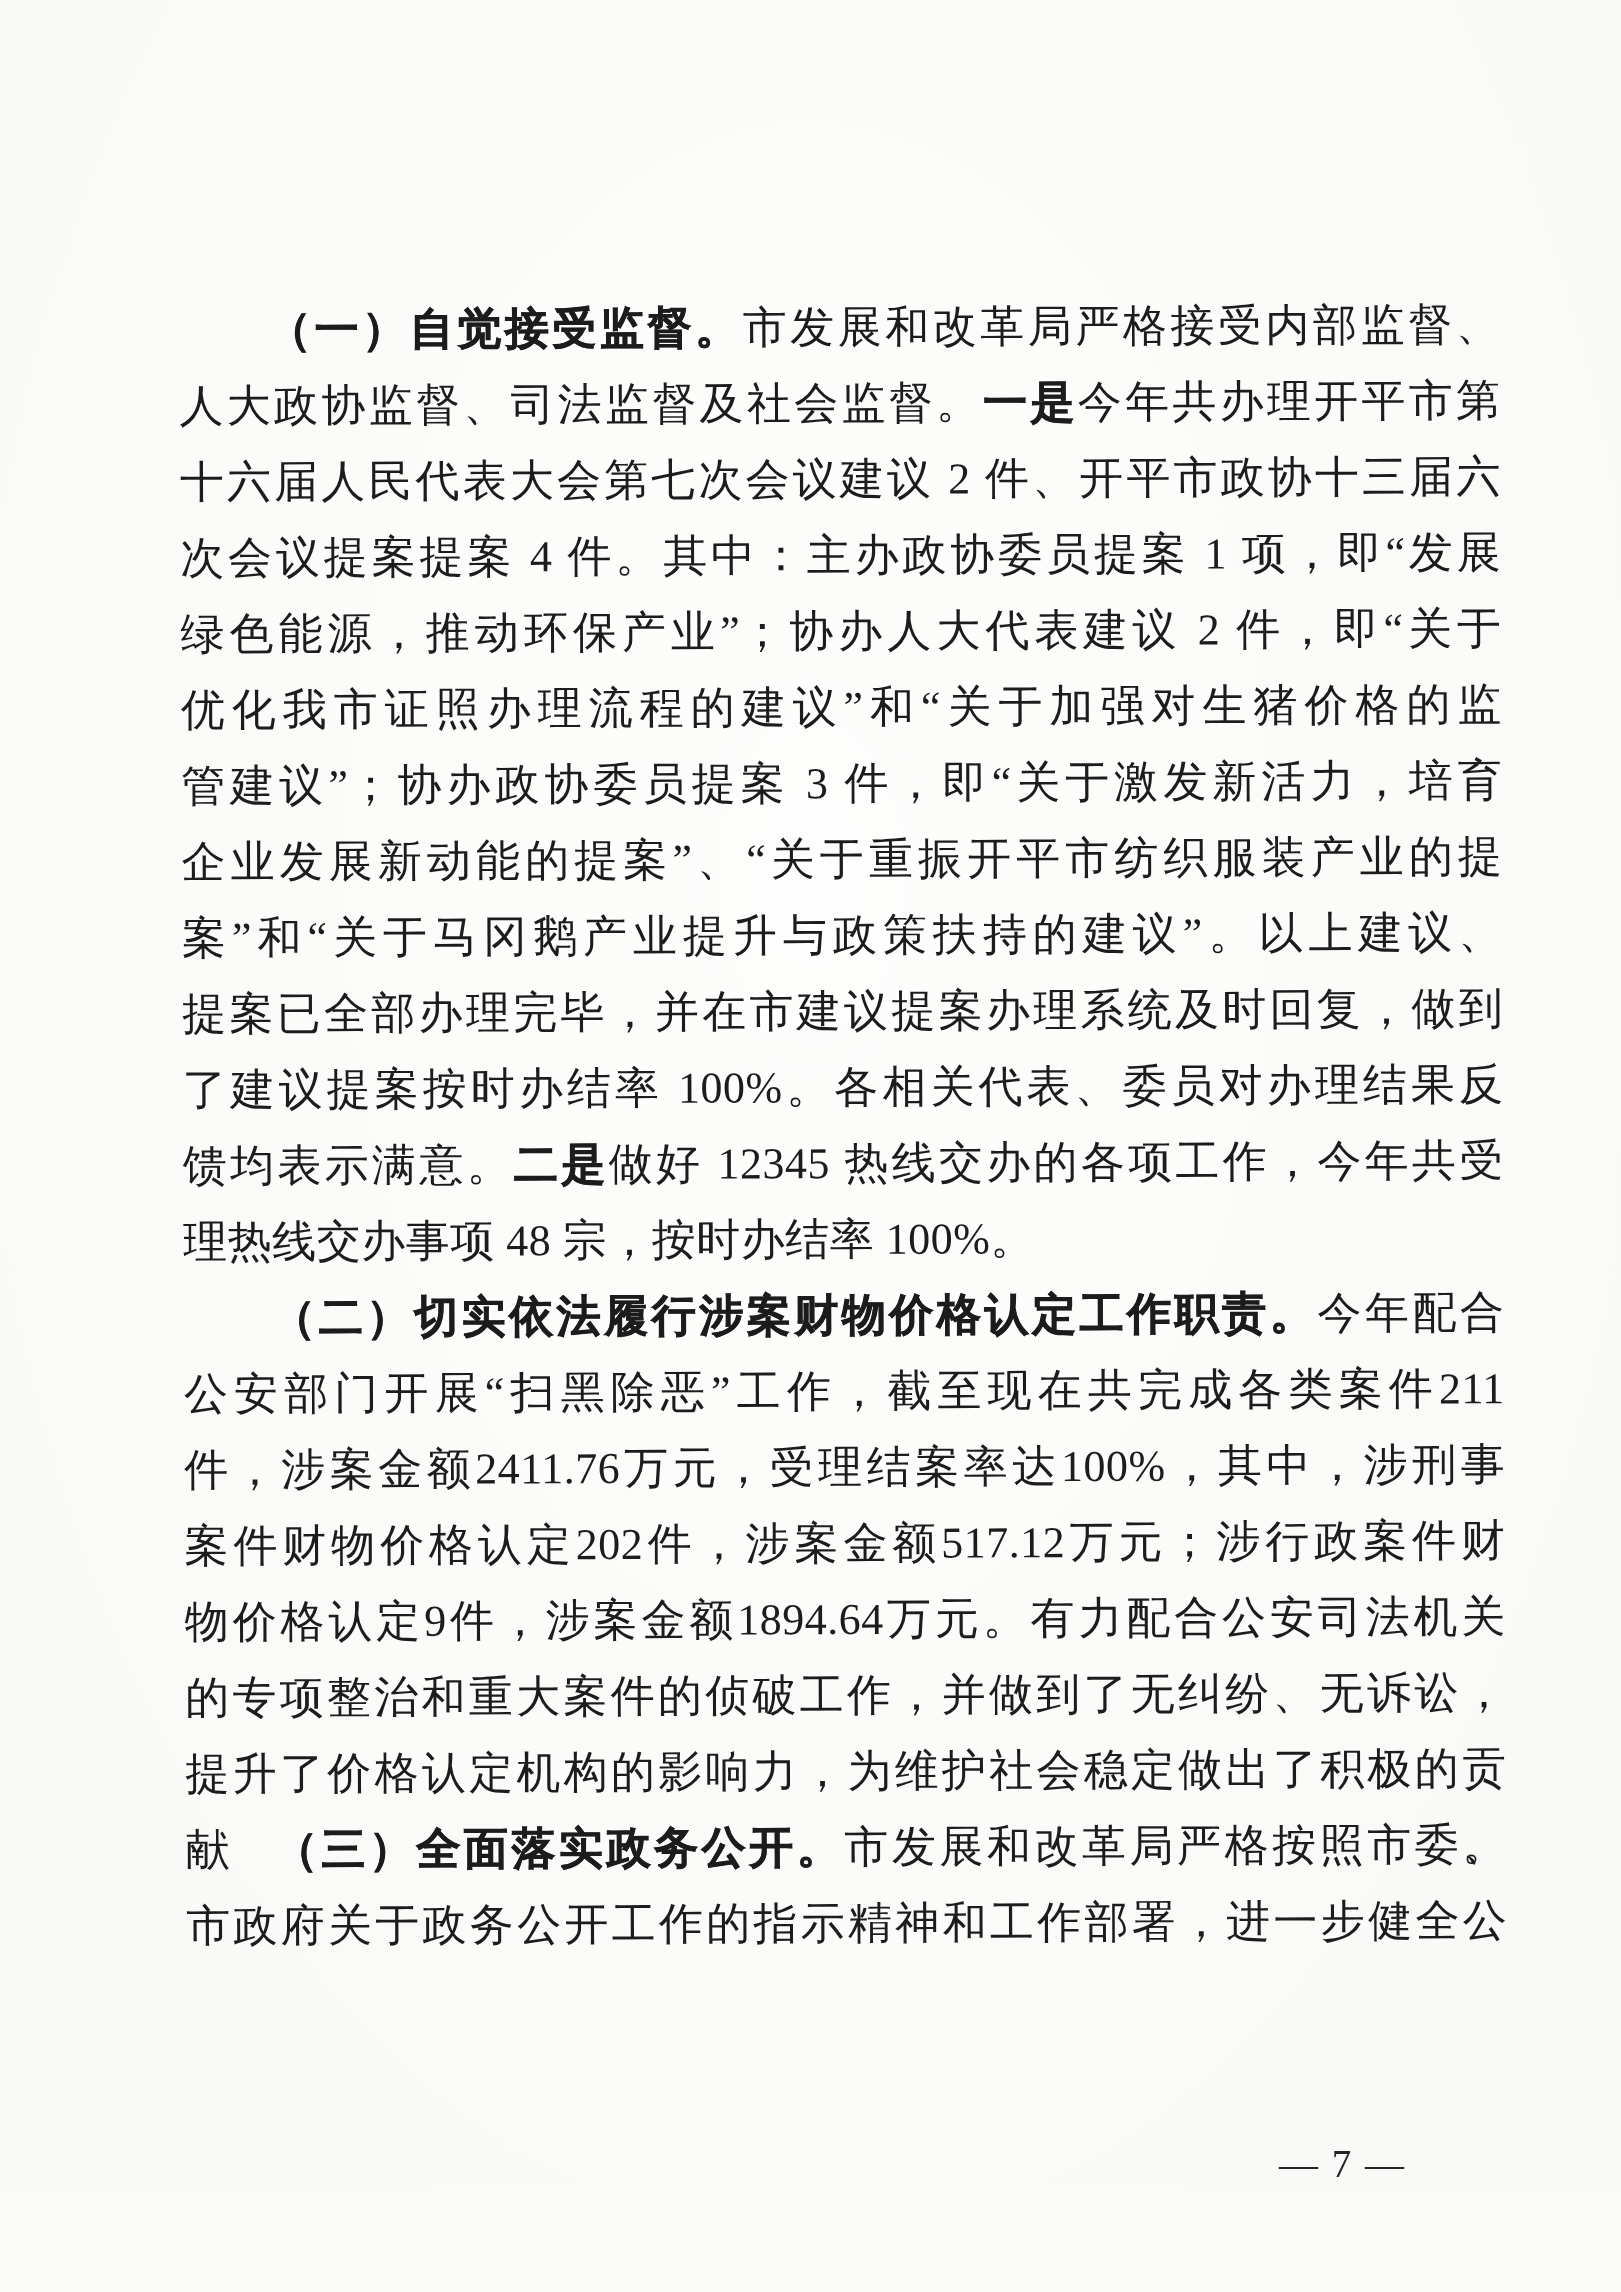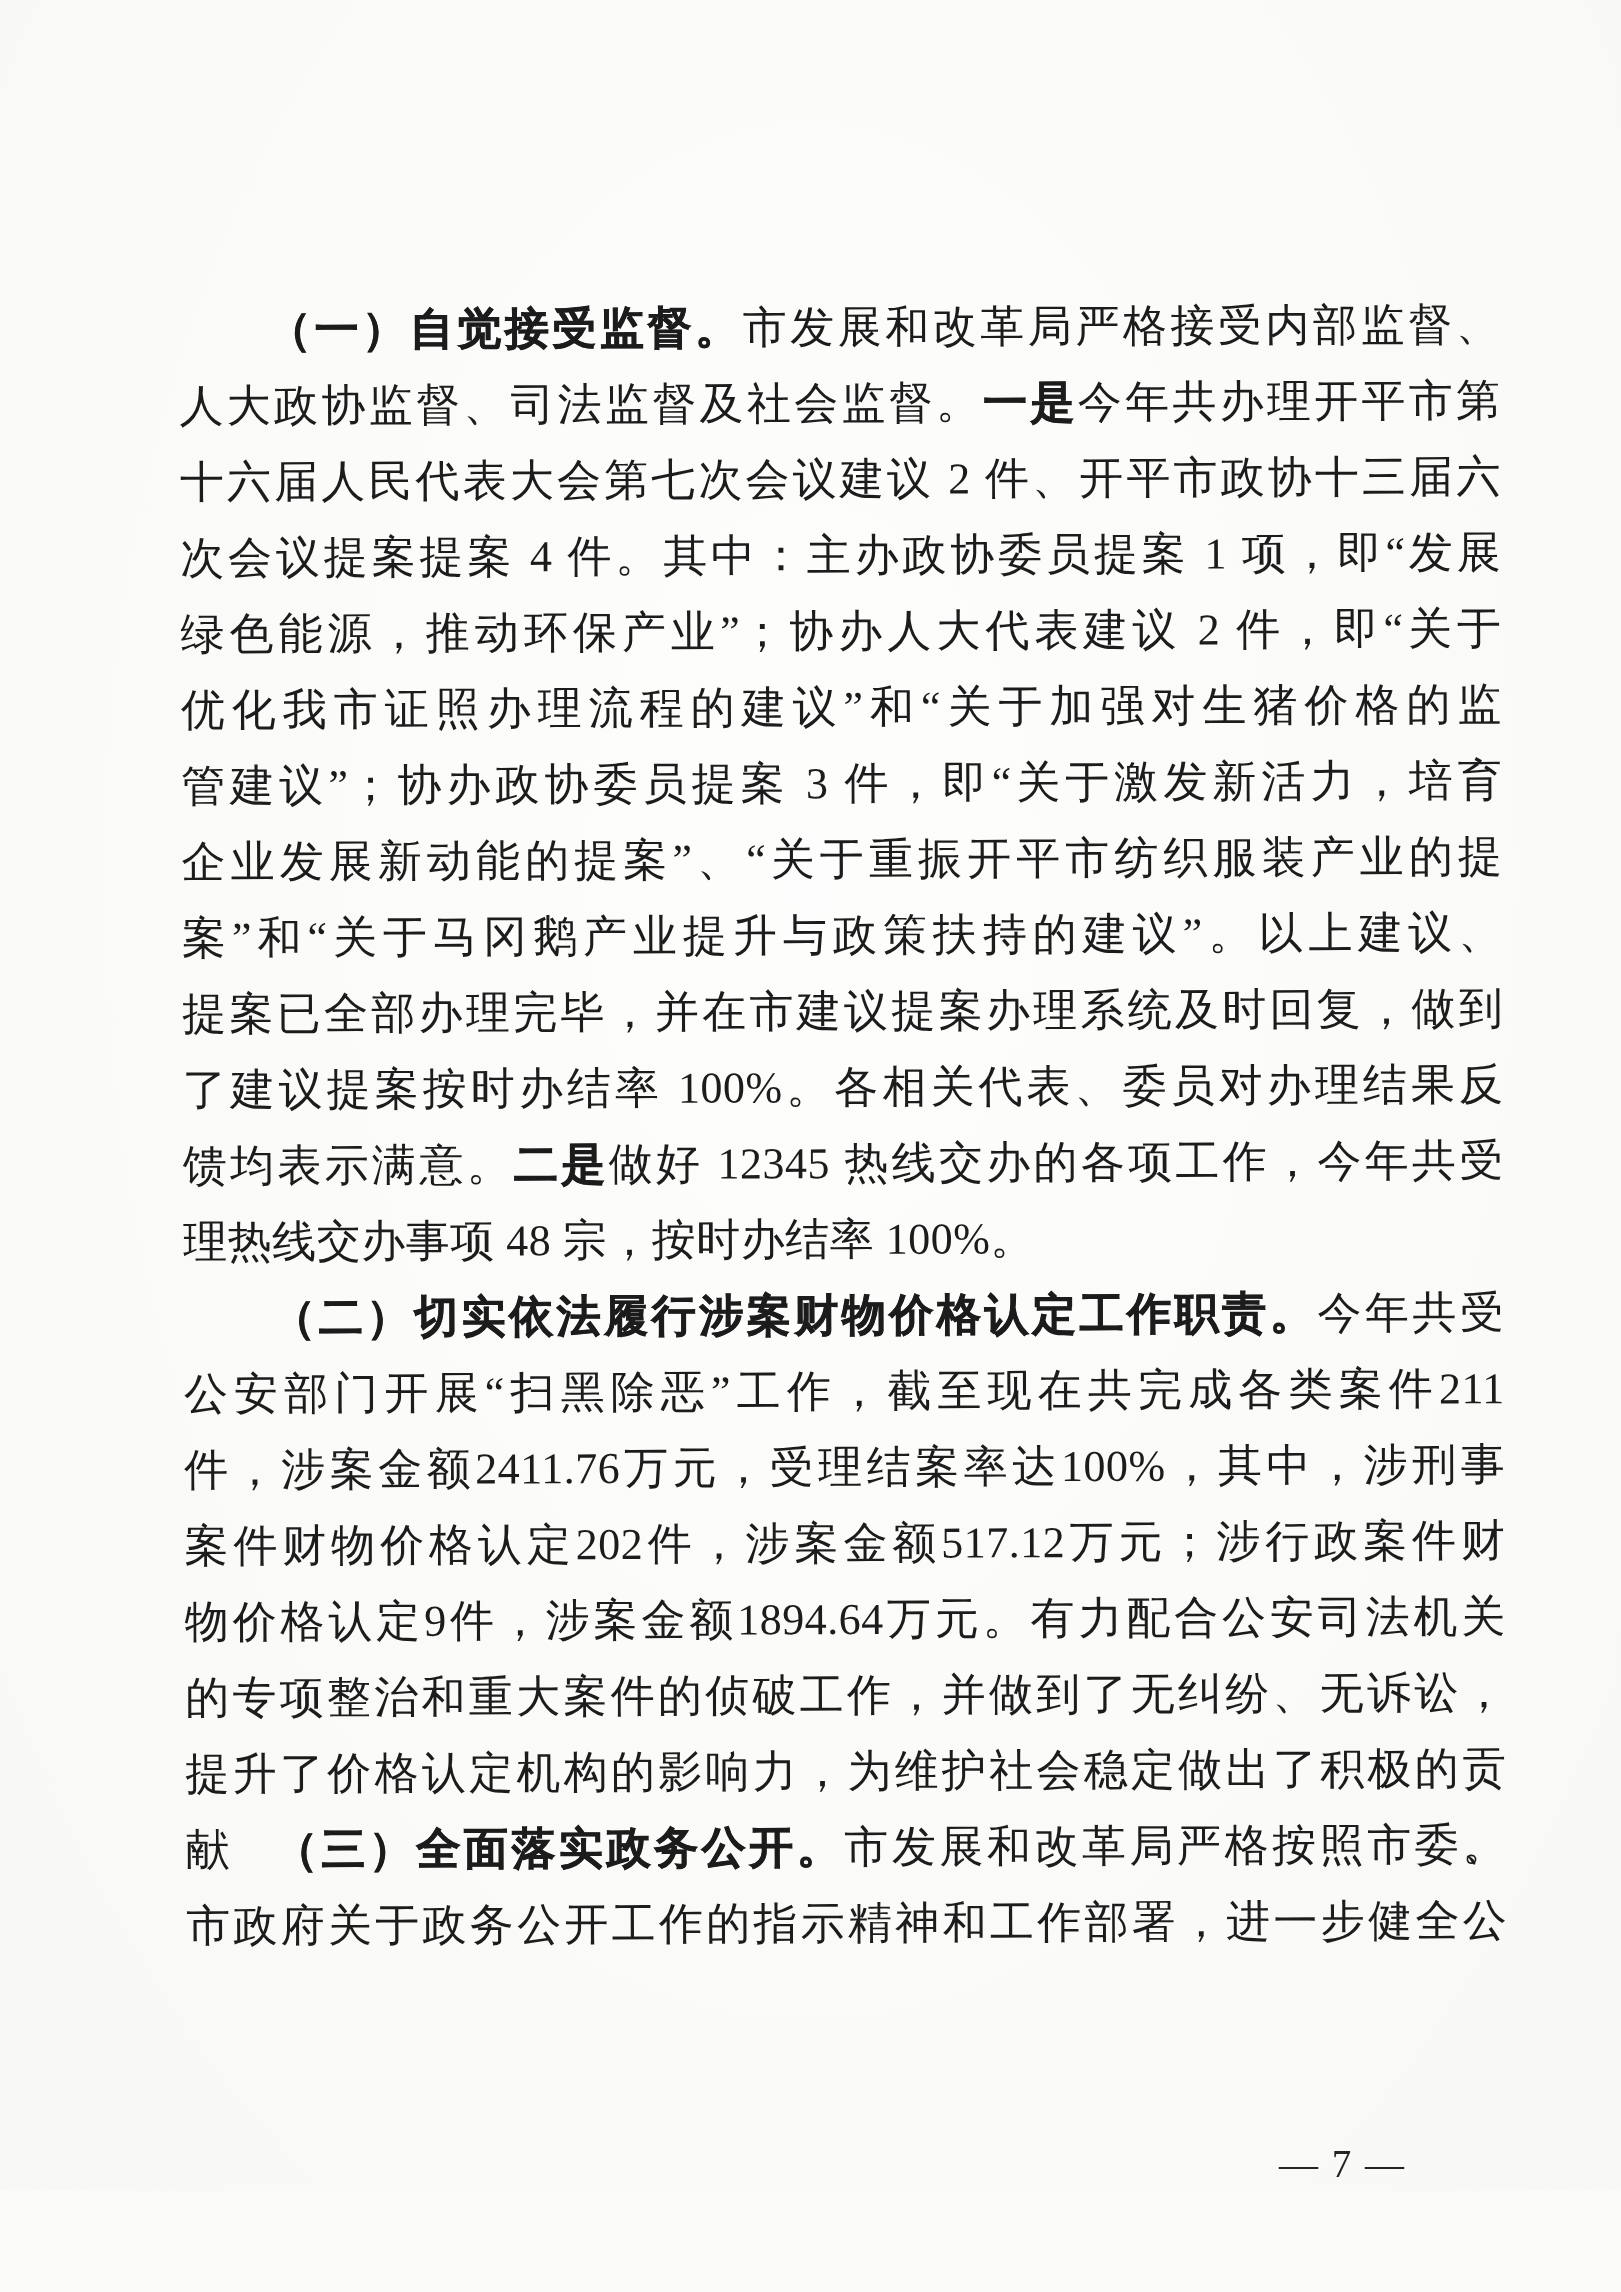--- a/index.html
+++ b/index.html
@@ -73,21 +73,21 @@
         <div class="line just"><span class="seg">次会议提案提案 4 件。其中：主办政协委员提案 1 项，即“发展</span></div>
         <div class="line just"><span class="seg">绿色能源，推动环保产业”；协办人大代表建议 2 件，即“关于</span></div>
         <div class="line just"><span class="seg">优化我市证照办理流程的建议”和“关于加强对生猪价格的监</span></div>
         <div class="line just"><span class="seg">管建议”；协办政协委员提案 3 件，即“关于激发新活力，培育</span></div>
         <div class="line just"><span class="seg">企业发展新动能的提案”、“关于重振开平市纺织服装产业的提</span></div>
         <div class="line just"><span class="seg">案”和“关于马冈鹅产业提升与政策扶持的建议”。以上建议、</span></div>
         <div class="line just"><span class="seg">提案已全部办理完毕，并在市建议提案办理系统及时回复，做到</span></div>
         <div class="line just"><span class="seg">了建议提案按时办结率 100%。各相关代表、委员对办理结果反</span></div>
         <div class="line just"><span class="seg">馈均表示满意。</span><span class="seg bold">二是</span><span class="seg">做好 12345 热线交办的各项工作，今年共受</span></div>
         <div class="line"><span class="seg">理热线交办事项 48 宗，按时办结率 100%。</span></div>
-        <div class="line indent just"><span class="seg bold">（二）切实依法履行涉案财物价格认定工作职责。</span><span class="seg">今年共受</span></div>
+        <div class="line indent just"><span class="seg bold">（二）切实依法履行涉案财物价格认定工作职责。</span><span class="seg">今年配合</span></div>
         <div class="line just"><span class="seg">公安部门开展“扫黑除恶”工作，截至现在共完成各类案件211</span></div>
         <div class="line just"><span class="seg">件，涉案金额2411.76万元，受理结案率达100%，其中，涉刑事</span></div>
         <div class="line just"><span class="seg">案件财物价格认定202件，涉案金额517.12万元；涉行政案件财</span></div>
         <div class="line just"><span class="seg">物价格认定9件，涉案金额1894.64万元。有力配合公安司法机关</span></div>
         <div class="line just"><span class="seg">的专项整治和重大案件的侦破工作，并做到了无纠纷、无诉讼，</span></div>
         <div class="line just"><span class="seg">提升了价格认定机构的影响力，为维护社会稳定做出了积极的贡献。</span></div>
         <div class="line indent just"><span class="seg bold">（三）全面落实政务公开。</span><span class="seg">市发展和改革局严格按照市委、</span></div>
         <div class="line just"><span class="seg">市政府关于政务公开工作的指示精神和工作部署，进一步健全公</span></div>
       </div>
   </div>

